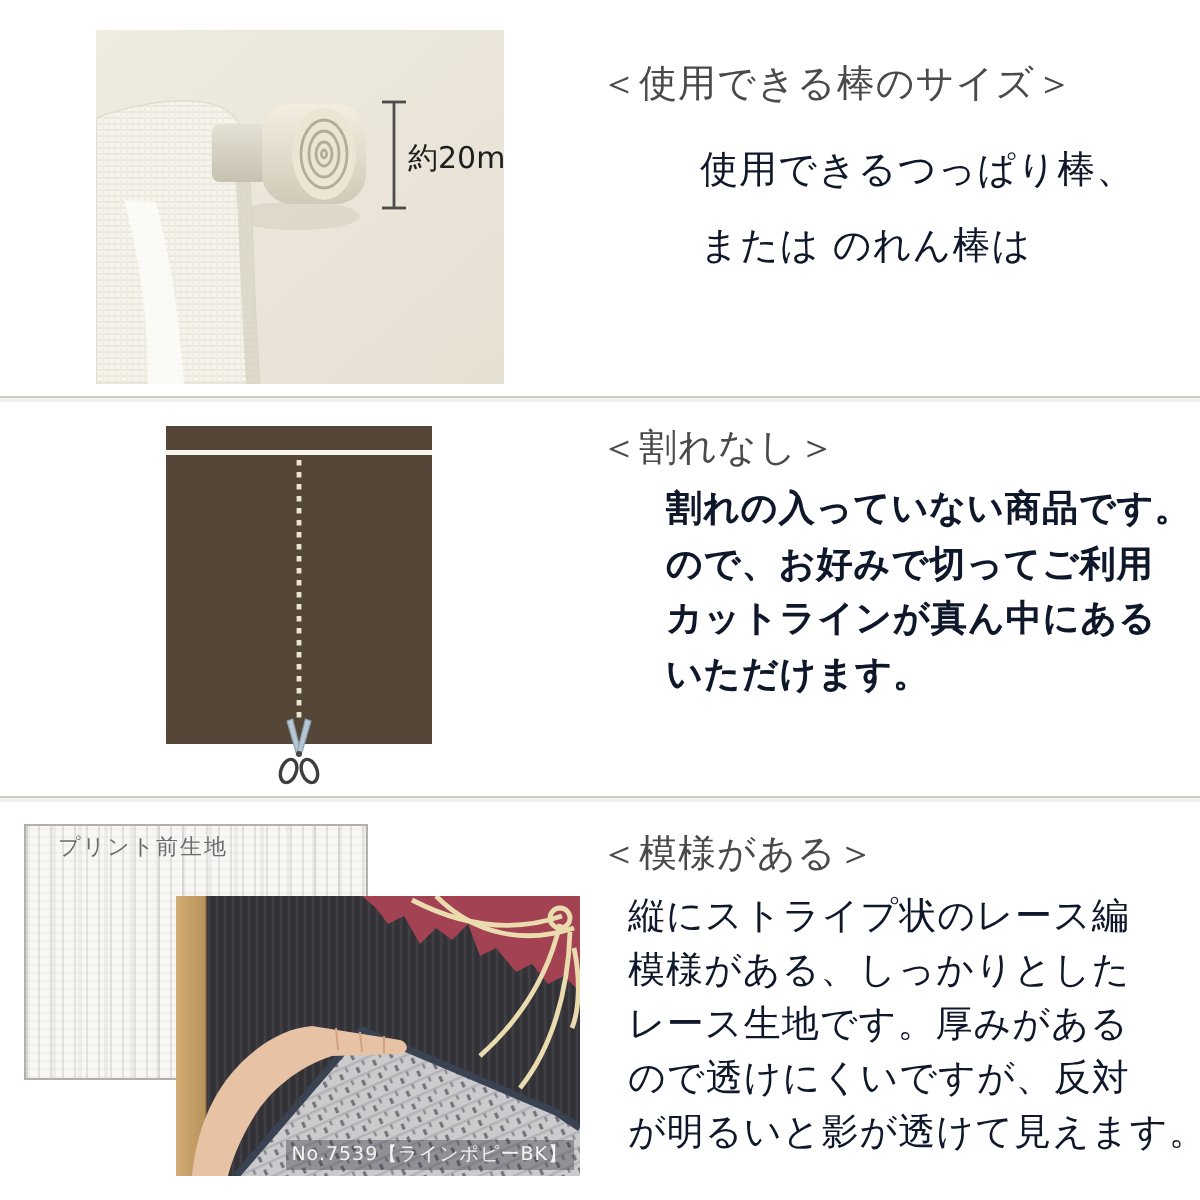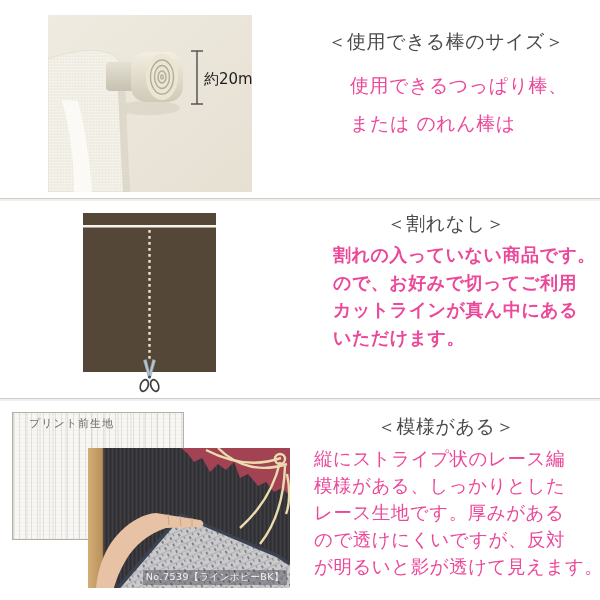--- a/index.html
+++ b/index.html
@@ -1,22 +1,22 @@
 <!DOCTYPE html>
 <html><head>
 <meta charset="utf-8">
 <style>
   html,body{margin:0;padding:0;background:#fff;}
   .page{position:relative;width:600px;height:600px;background:#ffffff;overflow:hidden;
         font-family:"DejaVu Sans","Liberation Sans",sans-serif;color:#4d4d4d;}
   .abs{position:absolute;}
   .sep{position:absolute;left:0;width:600px;height:2px;border-top:1px solid #cfccc5;background:#f1f0ec;}
-  .heading{position:absolute;left:300px;width:292px;text-align:center;font-size:19px;
+  .heading{position:absolute;left:300px;width:292px;text-align:left;font-size:19px;
            color:#4a4a4a;letter-spacing:0.5px;white-space:nowrap;}
-  .bodytext{position:absolute;color:#ec4899;letter-spacing:0.5px;white-space:nowrap;}
+  .bodytext{position:absolute;color:#0f172a;letter-spacing:0.5px;white-space:nowrap;}
   .bodytext div{display:block;}
   .b1{left:350px;top:66px;font-size:19px;line-height:38px;}
   .b2{left:333px;top:241px;font-size:18px;line-height:27.5px;font-weight:bold;}
   .b3{left:314px;top:445px;font-size:18.5px;line-height:27px;}
   .photo-rod{left:48px;top:15px;width:204px;height:177px;}
   .noren{left:83px;top:213px;width:133px;height:186px;}
   .backimg{left:12px;top:412px;width:172px;height:128px;box-sizing:border-box;
            border:1px solid #b3b0aa;background-color:#f8f7f4;
            background-image:
              repeating-linear-gradient(90deg, rgba(110,110,110,0.16) 0 1px, rgba(0,0,0,0) 1px 6px),

